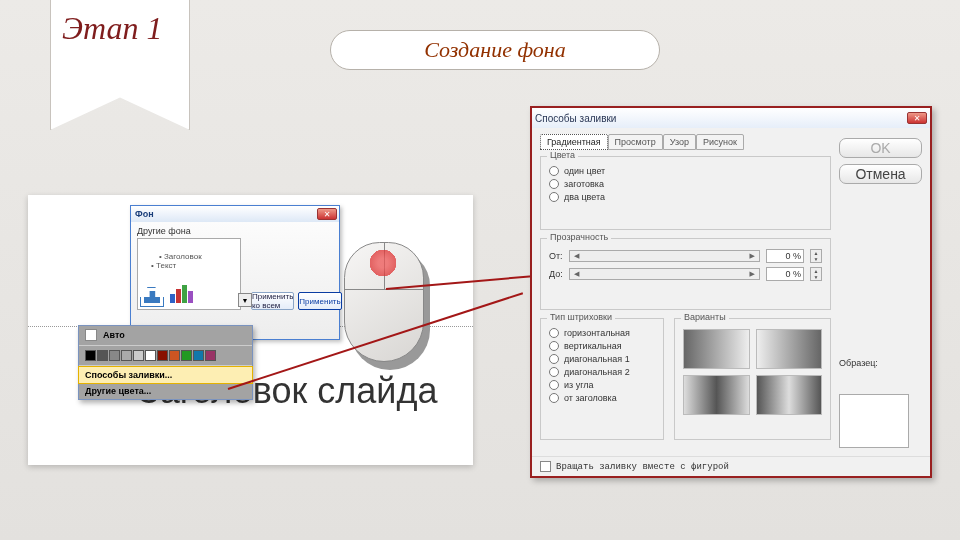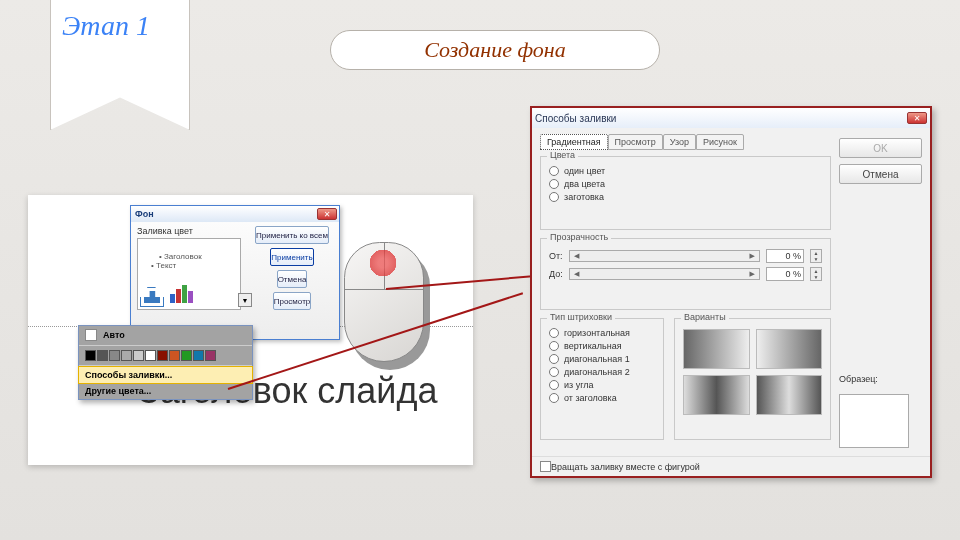--- a/index.html
+++ b/index.html
@@ -16,22 +16,22 @@
     width: 140px; height: 130px;
     background: #fff;
     border: 1px solid #c8c3bd;
     border-top: none;
     clip-path: polygon(0 0, 100% 0, 100% 100%, 50% 75%, 0 100%);
   }
   .ribbon-text {
     position: absolute; top: 10px; left: 62px;
     font-family: Georgia, serif;
     font-style: italic;
-    font-size: 28px;
-    color: #3b82f6;
+    font-size: 32px;
+    color: #7f1d1d;
   }
   
   .title-pill {
     position: absolute; top: 30px; left: 330px;
     width: 330px; height: 40px;
     border: 1px solid #b6b1aa;
     border-radius: 20px;
     background: #fff;
     display: flex; align-items: center; justify-content: center;
   }
@@ -78,21 +78,21 @@
   .bg-preview {
     width: 104px; height: 72px; border: 1px solid #aaa; background: #fff;
     padding: 13px; position: relative;
   }
   .bg-preview .pt { font-size: 8px; color: #555; }
   .mini-shape1 { position:absolute; left:6px; bottom:6px; width:16px; height:12px; background:#3a7ac0; clip-path: polygon(0 50%, 35% 50%, 35% 0, 70% 0, 70% 50%, 100% 50%, 100% 100%, 0 100%);}
   .mini-shape-outline { position:absolute; left:2px; bottom:2px; width:24px; height:20px; border:1px solid #3a7ac0; clip-path: polygon(0 50%,30% 50%,30% 0,65% 0,65% 50%,100% 50%,100% 100%,0 100%); background: transparent;}
   .mini-chart { position:absolute; left:32px; bottom:6px; display:flex; gap:1px; align-items:flex-end; height:20px;}
   .mini-chart div{ width:5px;}
   .mc1{height:9px;background:#2e62c7;} .mc2{height:14px;background:#c73333;} .mc3{height:18px;background:#3fa244;} .mc4{height:12px;background:#9a4fc1;}
-  .bg-right { display:flex; flex-direction:column; gap:4px; width:82px; align-items:center;}
+  .bg-right { display:flex; gap:4px; width:82px; align-items:flex-end;}
   .btn-sm {
     height: 18px; border: 1px solid #8aa5c7; background: linear-gradient(#fff,#e5edf9);
     font-size: 8px; color: #224; display:flex; align-items:center; justify-content:center;
     border-radius:2px;
   }
   .btn-sm.primary { color: #0a3da3; border-color:#0a3da3;}
   .dropdown-knob {
     position:absolute; left: 100px; bottom: 2px; width: 14px; height: 14px;
     border:1px solid #888; background:#eee; font-size:7px;
     display:flex;align-items:center;justify-content:center;
@@ -175,28 +175,28 @@
   .hatch-left{width:124px;}
   .hatch-right{flex:1;}
   .variants{
     display:grid; grid-template-columns: 1fr 1fr; gap:6px; margin-top:4px;
   }
   .var-sw{ height:40px; border:1px solid #bbb; }
   .gv1{background:linear-gradient(90deg,#666,#eee);}
   .gv2{background:linear-gradient(90deg,#eee,#666);}
   .gv3{background:linear-gradient(90deg,#ddd,#555,#ddd);}
   .gv4{background:linear-gradient(90deg,#555,#ddd,#555);}
-  .sample-lbl{font-size:9px;margin-bottom:4px;}
+  .sample-lbl{font-size:9px;margin-bottom:20px;}
   .sample-box{width:70px;height:54px;border:1px solid #aaa;background:#fff;}
-  .fd-footer{padding:4px 8px;border-top:1px solid #ddd;display:flex;align-items:center;font-size:9px;}
+  .fd-footer{padding:4px 8px;border-top:1px solid #ddd;display:flex;align-items:center;gap:5px;font-size:9px;font-family:Liberation Mono, monospace;}
   .chk{width:11px;height:11px;border:1px solid #888;background:#fff;}
   .btn-md{
     height:20px;border:1px solid #aaa;background:linear-gradient(#fff,#e7e7e7);
-    font-size:10px;color:#444;display:flex;align-items:center;justify-content:center;
-    border-radius:2px;
+    font-size:14px;color:#444;display:flex;align-items:center;justify-content:center;
+    border-radius:7px;
   }
   .btn-md.disabled{color:#aaa;}
   
   .line1, .line2 { position:absolute; background:#a31717; height:2px; transform-origin: left center;}
 </style>
 </head>
 <body>
 
 <div class="ribbon"></div>
 <div class="ribbon-text">Этап 1</div>
@@ -209,21 +209,21 @@
 <div class="slide-dotted-top"></div>
 <div class="slide-title-text">Заголовок слайда</div>
 
 <div class="bg-dialog">
   <div class="bg-dialog-titlebar">
     <span class="t">Фон</span>
     <span class="close-x">✕</span>
   </div>
   <div class="bg-dialog-body">
     <div class="bg-left">
-      <div class="lbl">Заливка цвет</div>
+      <div class="lbl">Другие фона</div>
       <div class="bg-preview">
         <div class="pt" style="margin-left:8px;">• <span>Заголовок</span></div>
         <div class="pt" style="">• <span>Текст</span></div>
         <div class="mini-shape-outline"></div>
         <div class="mini-shape1"></div>
         <div class="mini-chart">
             <div class="mc1"></div>
             <div class="mc2"></div>
             <div class="mc3"></div>
             <div class="mc4"></div>
@@ -296,25 +296,25 @@
       </div>
 
       <div class="group">
         <div class="legend">Цвета</div>
         <div class="radio-line">
             <div class="radio-dot"></div>
             <span>один цвет</span>
           </div>
         <div class="radio-line">
             <div class="radio-dot"></div>
-            <span>два цвета</span>
+            <span>заготовка</span>
           </div>
         <div class="radio-line">
             <div class="radio-dot"></div>
-            <span>заготовка</span>
+            <span>два цвета</span>
           </div>
       </div>
 
       <div class="group">
         <div class="legend">Прозрачность</div>
         <div class="trans-row">
           <span>От:</span>
           <div class="trans-track">
               <span class="arrow-btn">◀</span>
               <span class="arrow-btn">▶</span>

